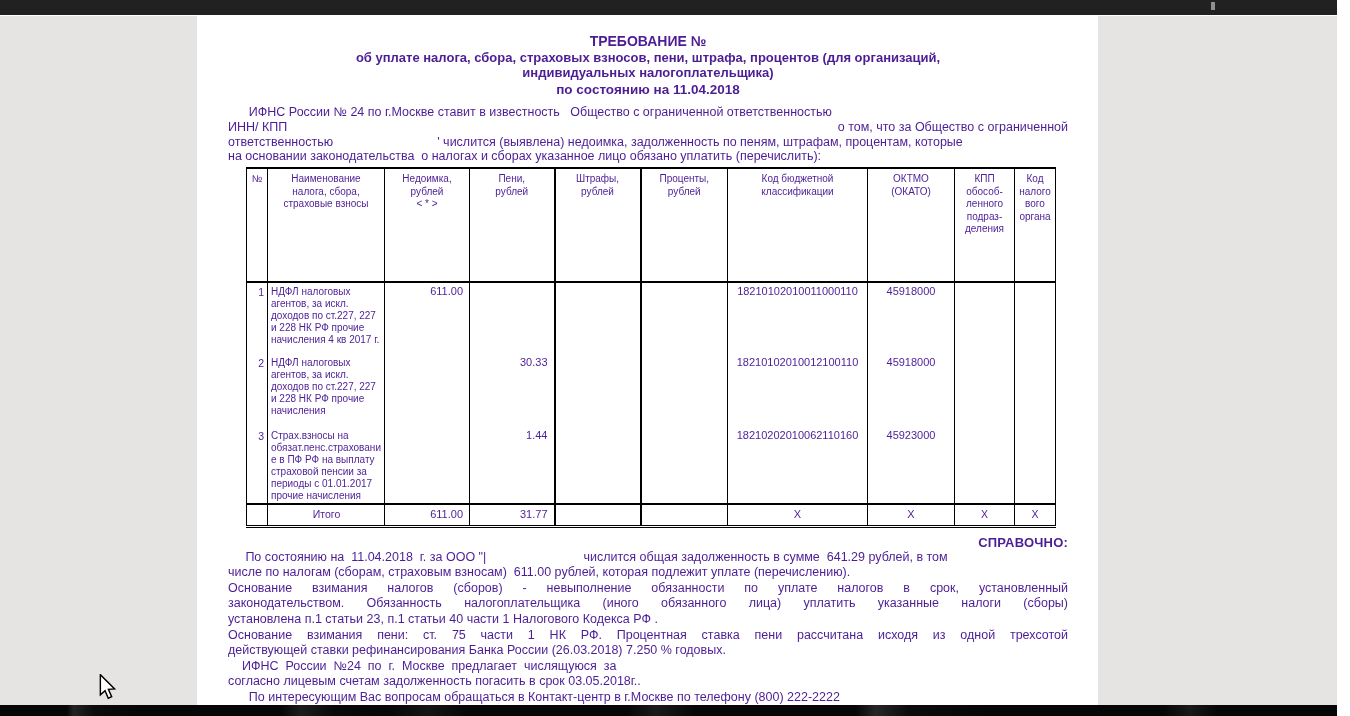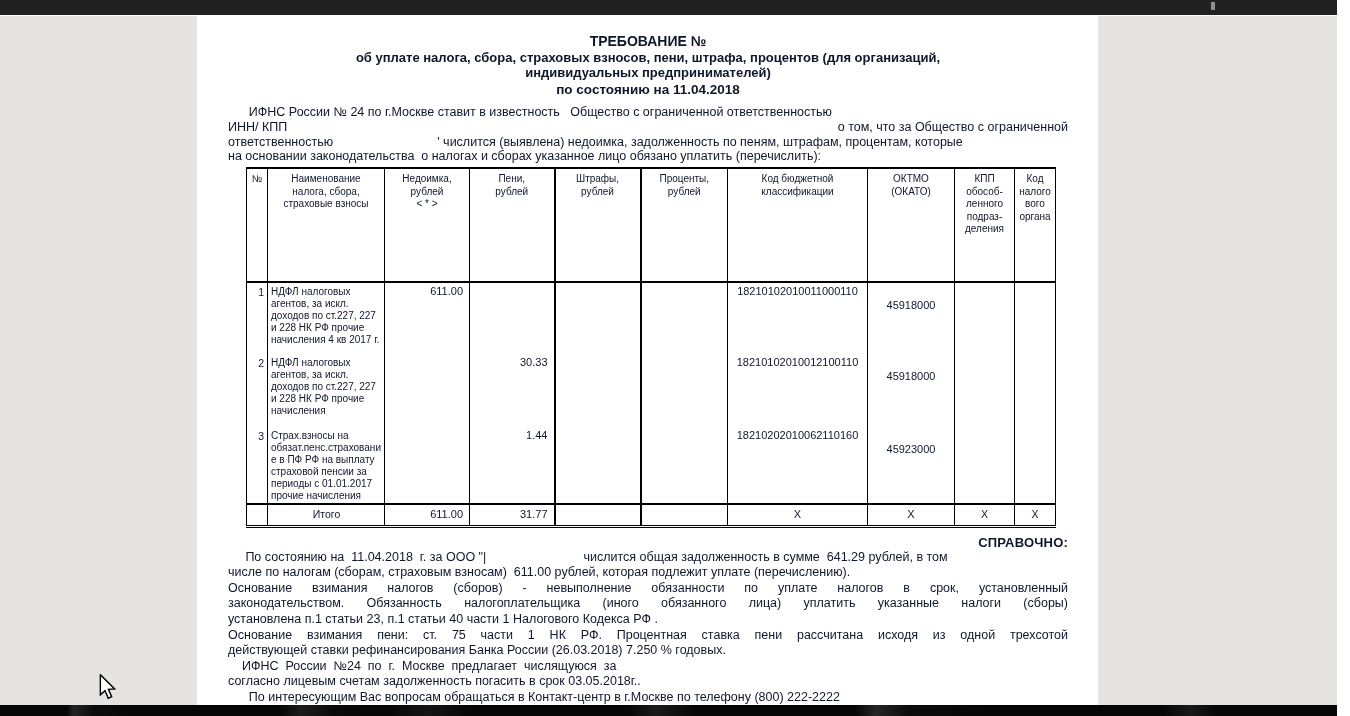--- a/index.html
+++ b/index.html
@@ -12,21 +12,21 @@
   .desktop-left  { position:absolute; left:0;    top:16px; width:197px; height:689px; background:#e5e4e2; }
   .desktop-right { position:absolute; left:1098px; top:16px; width:239px; height:689px; background:#e5e4e2; }
 
   .bottom-bar { position:absolute; left:0; top:705px; width:1337px; height:11px;
     background:linear-gradient(90deg,#060606 0%,#060606 5%,#232323 5.5%,#0c0c0c 7%,#060606 10%,
       #060606 21%,#1c1c1c 22.5%,#090909 25%,#060606 29%,#151515 32%,#060606 35%,
       #060606 47%,#1a1a1a 49%,#060606 52%,#060606 64%,#262626 65.5%,#0b0b0b 68%,
       #060606 74%,#060606 87%,#191919 89%,#060606 91%,#060606 100%); }
 
   .page { position:absolute; left:197px; top:16px; width:901px; height:689px; background:#ffffff;
-          color:#0f172a; overflow:hidden; padding:17px 30px 0 31px; }
+          color:#4c1d95; overflow:hidden; padding:17px 30px 0 31px; }
 
   .title-block { text-align:center; }
   .t1 { font-size:14px;  font-weight:bold; line-height:17px; }
   .t2 { font-size:13px;  font-weight:bold; line-height:15px; }
   .t3 { font-size:13.5px; font-weight:bold; line-height:15px; margin-top:2px; }
 
   .intro { margin-top:8px; }
   .intro-line { font-size:12.5px; line-height:14.8px; white-space:pre-wrap; }
   .intro-line.split { display:flex; justify-content:space-between; white-space:pre; }
 
@@ -40,21 +40,21 @@
   .tax-table thead th { border-bottom:2px solid #000; }
   .tax-table tbody tr:nth-child(1) td { height:72px; }
   .tax-table tbody tr:nth-child(2) td { height:73px; }
   .tax-table tbody tr:nth-child(3) td { height:77px; }
   .tax-table tfoot td { height:22px; border-top:2px solid #000; padding-top:3px; }
 
   .c-num  { text-align:right; font-size:10.5px; padding:3px 3px 0 0; }
   .c-name { font-size:10px; line-height:12px; padding:3px 2px 0 3px; white-space:pre-line; }
   .c-amt  { text-align:right; font-size:11px; padding:2px 6px 0 0; }
   .c-kbk  { text-align:center; font-size:11px; letter-spacing:0; padding-top:2px; }
-  .c-oktmo{ text-align:center; font-size:11px; padding-top:16px; }
+  .c-oktmo{ text-align:center; font-size:11px; padding-top:2px; }
   .c-kpp, .c-kod { text-align:center; font-size:10.5px; padding-top:2px; }
   tfoot .c-name { text-align:center; font-size:10.5px; }
 
   .sprav { margin-top:7px; }
   .sprav-head { font-size:13px; font-weight:bold; line-height:15px; letter-spacing:0.2px;text-align:right; }
   .sprav-line { font-size:12.5px; line-height:15.6px; white-space:pre-wrap; }
   .sprav-line.j { white-space:normal; text-align:justify; text-align-last:justify; }
 
   .cursor { position:absolute; left:99px; top:674px; }
 </style>
@@ -68,21 +68,21 @@
   </div>
 
   <div class="desktop-left"></div>
   <div class="desktop-right"></div>
 
   <div class="page">
 
     <div class="title-block">
       <div class="t1">ТРЕБОВАНИЕ №</div>
       <div class="t2">об уплате налога, сбора, страховых взносов, пени, штрафа, процентов (для организаций,</div>
-      <div class="t2">индивидуальных предпринимателей)</div>
+      <div class="t2">индивидуальных налогоплательщика)</div>
       <div class="t3">по состоянию на 11.04.2018</div>
     </div>
 
     <div class="intro" id="intro">
         <div class="intro-line">      ИФНС России № 24 по г.Москве ставит в известность   Общество с ограниченной ответственностью</div>
         <div class="intro-line split"><span>ИНН/ КПП</span><span>о том, что за Общество с ограниченной</span></div>
         <div class="intro-line">ответственностью                              ' числится (выявлена) недоимка, задолженность по пеням, штрафам, процентам, которые</div>
         <div class="intro-line">на основании законодательства  о налогах и сборах указанное лицо обязано уплатить (перечислить):</div>
       </div>
 

